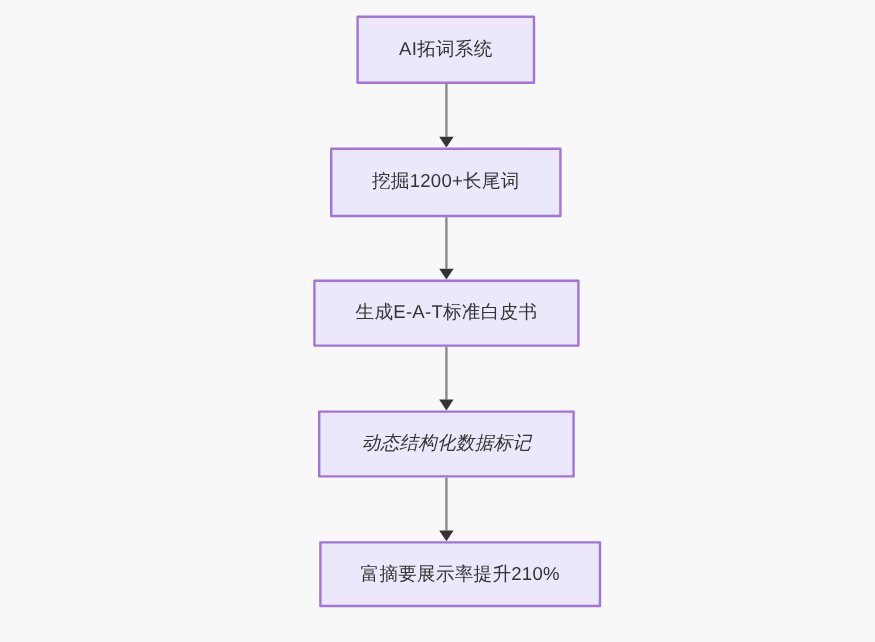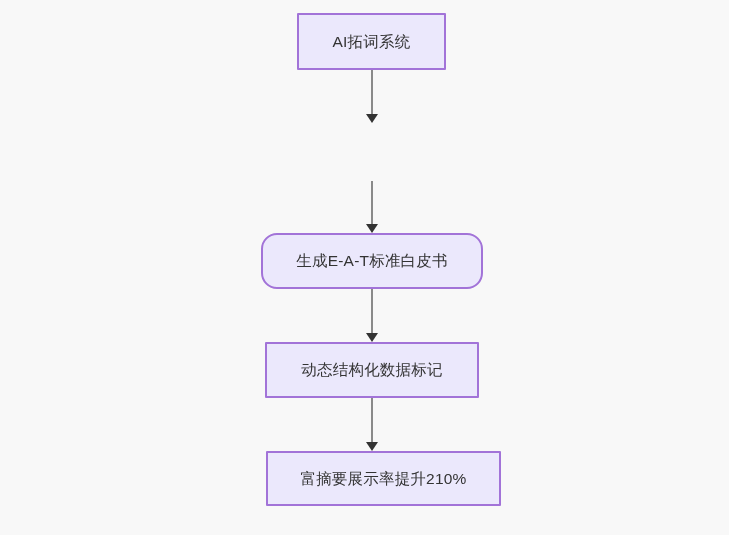--- a/index.html
+++ b/index.html
@@ -57,22 +57,22 @@
     width: 0;
     height: 0;
     border-left: 6px solid transparent;
     border-right: 6px solid transparent;
     border-top: 9px solid #333333;
   }
 
   
   #node-1 { left: 297px; top: 13px;  width: 149px; height: 57px; }
   #node-2 { left: 275px; top: 123px; width: 193px; height: 58px; }
-  #node-3 { left: 261px; top: 233px; width: 222px; height: 56px; border-radius: 16px; }
-  #node-4 { left: 265px; top: 342px; width: 214px; height: 56px; }
+  #node-3 { left: 261px; top: 233px; width: 222px; height: 56px; }
+  #node-4 { left: 265px; top: 342px; width: 214px; height: 56px; font-style: italic; }
   #node-5 { left: 254px; top: 451px; width: 235px; height: 55px; margin-left: 12px; }
 
   
   #edge-1 { left: 371px; top: 70px;  width: 1px; height: 53px; }
   #edge-2 { left: 371px; top: 181px; width: 1px; height: 52px; }
   #edge-3 { left: 371px; top: 289px; width: 1px; height: 53px; }
   #edge-4 { left: 371px; top: 398px; width: 1px; height: 53px; }
   .edge-1-line, .edge-3-line, .edge-4-line { height: 44px; }
   .edge-2-line { height: 43px; }
   .edge-1-head { top: 44px; }
@@ -87,20 +87,23 @@
 
   <div class="node" id="node-1">
     <span class="node-label">AI拓词系统</span>
   </div>
 
   <div class="edge" id="edge-1">
     <div class="edge-line edge-1-line"></div>
     <div class="edge-head edge-1-head"></div>
   </div>
 
+  <div class="node" id="node-2">
+    <span class="node-label">挖掘1200+长尾词</span>
+  </div>
 
   <div class="edge" id="edge-2">
     <div class="edge-line edge-2-line"></div>
     <div class="edge-head edge-2-head"></div>
   </div>
 
   <div class="node" id="node-3">
     <span class="node-label">生成E-A-T标准白皮书</span>
   </div>
 

